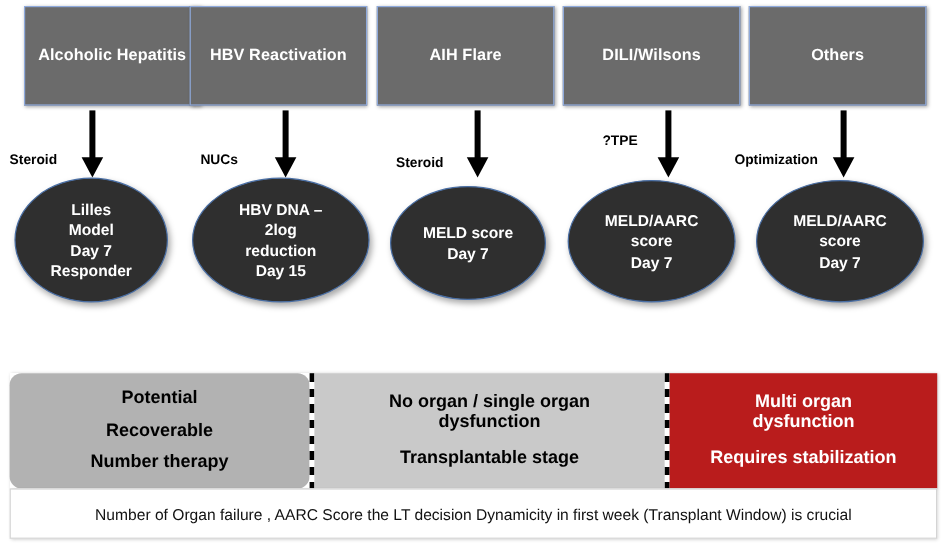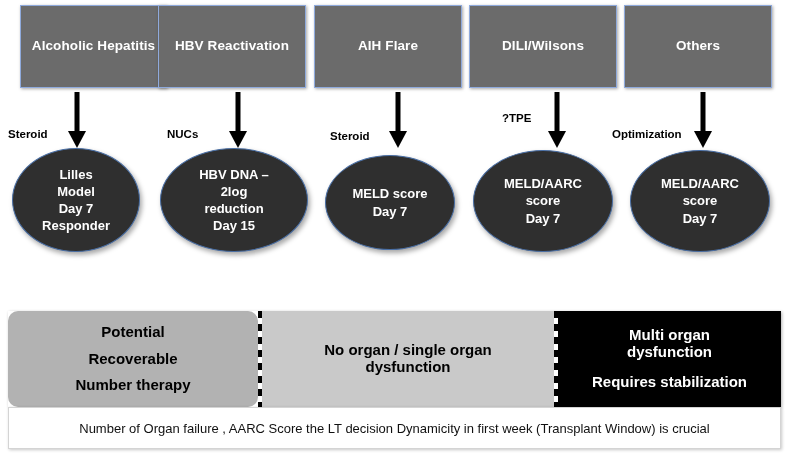--- a/index.html
+++ b/index.html
@@ -120,21 +120,21 @@
     font-weight: bold;
     font-size: 15px;
     text-align: center;
     line-height: 1.12;
     white-space: pre-line;
   }
   .stage-panel.recoverable { background: #b2b2b2; border-radius: 10px; }
   .stage-panel.recoverable .stage-line { color: #000000; }
   .stage-panel.transplantable { background: #c9c9c9; }
   .stage-panel.transplantable .stage-line { color: #000000; }
-  .stage-panel.multiorgan { background: #000000; }
+  .stage-panel.multiorgan { background: #b91c1c; }
   .stage-panel.multiorgan .stage-line { color: #ffffff; }
 
   .stage-divider {
     position: absolute;
     top: 0;
     width: 4px;
     height: 96px;
     background: repeating-linear-gradient(
       to bottom,
       #000000 0px, #000000 7px,
@@ -242,20 +242,21 @@
     <div class="stage-line">Potential</div>
     <div class="stage-line">Recoverable</div>
     <div class="stage-line">Number therapy</div>
   </div>
 
   <div class="stage-divider" style="left:250px;"></div>
 
   <div class="stage-panel transplantable" style="left:254px; width:292px;">
     <div class="stage-line">No organ / single organ
 dysfunction</div>
+    <div class="stage-line">Transplantable stage</div>
   </div>
 
   <div class="stage-divider" style="left:546px;"></div>
 
   <div class="stage-panel multiorgan" style="left:550px; width:223px;">
     <div class="stage-line">Multi organ
 dysfunction</div>
     <div class="stage-line">Requires stabilization</div>
   </div>
 </div>

